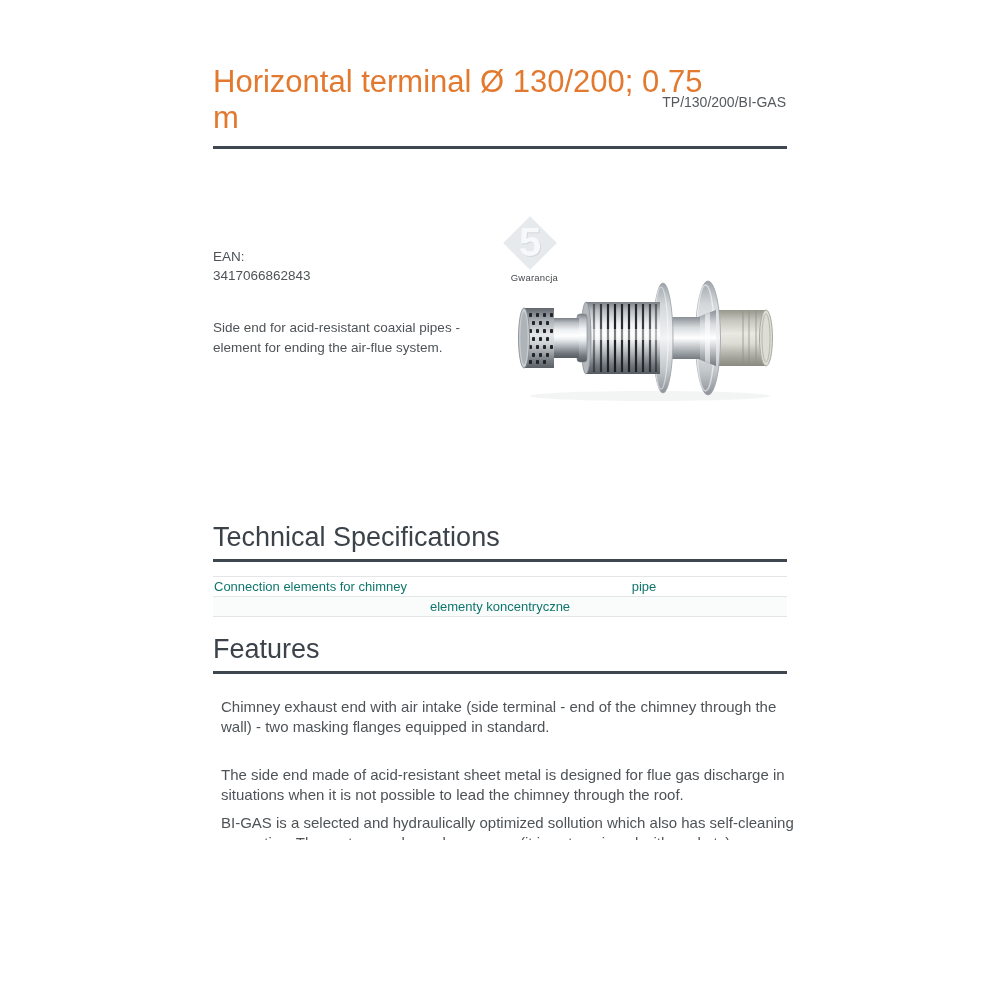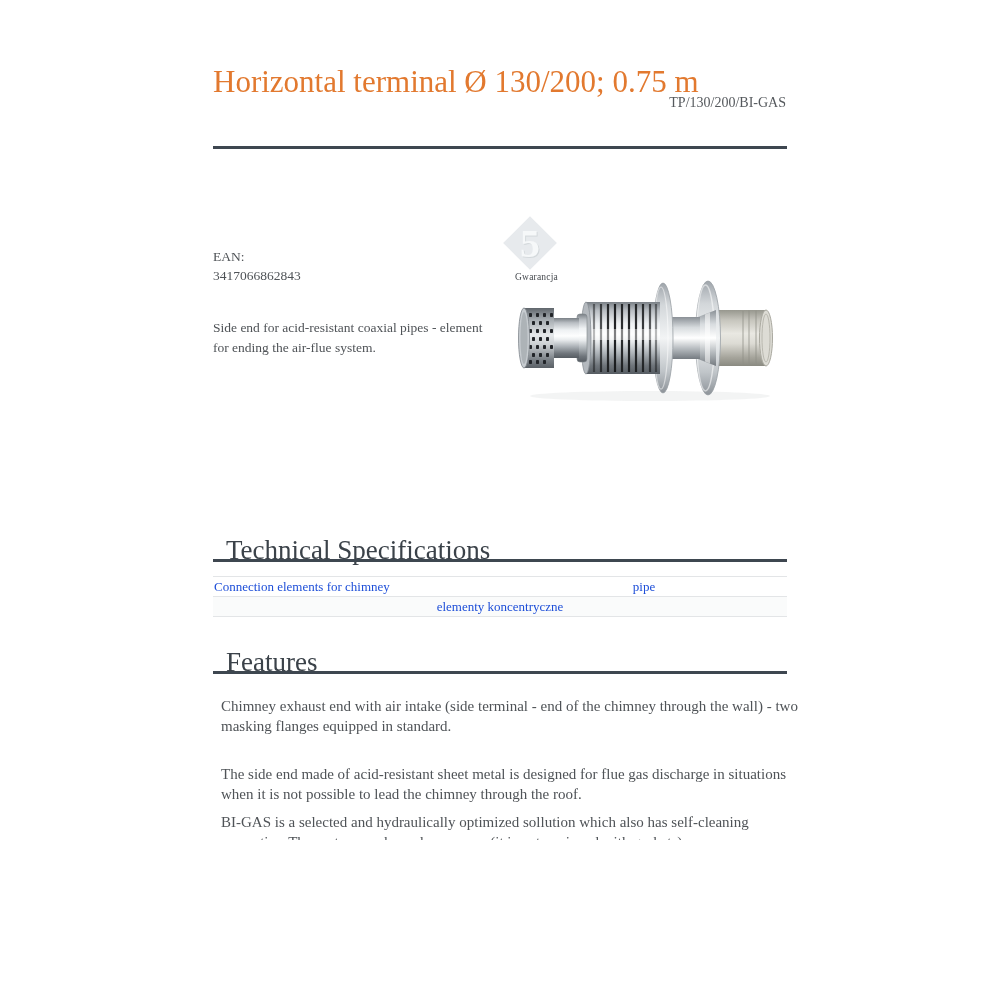--- a/index.html
+++ b/index.html
@@ -1,18 +1,18 @@
 <!DOCTYPE html>
 <html><head>
 <meta charset="utf-8">
 <style>
   html,body{margin:0;padding:0;background:#ffffff;}
   .page{
     position:relative;width:1000px;height:840px;background:#ffffff;overflow:hidden;
-    font-family:Liberation Serif, serif;color:#4f5357;
+    font-family:Liberation Sans, sans-serif;color:#4f5357;
   }
   
   .product-title{
     position:absolute;left:213px;top:64px;width:492px;
     font-size:31px;line-height:36px;font-weight:400;color:#e2792f;margin:0;
   }
   .product-code{
     position:absolute;left:660px;top:92px;width:126px;
     text-align:right;font-size:14px;line-height:21px;color:#55595d;
   }
@@ -32,29 +32,29 @@
   .badge-five{
     position:absolute;left:0;top:5px;width:100%;text-align:center;
     font-size:40px;font-weight:bold;color:#f6f8f9;text-shadow:1px 1px 0 #d3d8db;
   }
   .badge-label{
     position:absolute;left:0;top:35px;width:100%;text-align:right;
     font-size:9.5px;color:#45494e;letter-spacing:.2px;margin-top:22px;
   }
   
   .section-heading{
-    position:absolute;left:213px;margin:13px;font-size:27px;line-height:32px;
+    position:absolute;left:213px;margin:0;font-size:27px;line-height:32px;
     font-weight:400;color:#3b4249;
   }
   .spec-heading{top:521px;}
   .rule-spec{top:559px;}
   .feat-heading{top:633px;}
   .rule-feat{top:671px;}
   
-  .spec-table{position:absolute;left:213px;top:576px;width:574px;font-size:13px;color:#1d4ed8;}
+  .spec-table{position:absolute;left:213px;top:576px;width:574px;font-size:13px;color:#0f766e;}
   .spec-row{display:flex;align-items:center;height:19px;border-top:1px solid #e3e5e7;}
   .spec-row:last-child{border-bottom:1px solid #e3e5e7;background:#fafbfb;}
   .spec-label{flex:0 0 50%;padding-left:1px;white-space:nowrap;}
   .spec-value{flex:1;text-align:center;}
   
   .feat-par{position:absolute;left:213px;width:580px;margin:8px;font-size:15px;line-height:19.5px;color:#4f5357;}
   .par-1{top:689px;}
   .par-2{top:757px;}
   .par-3{top:805px;}
   .characteristic{position:absolute;left:213px;top:876px;font-size:13.5px;font-weight:bold;color:#3c4146;margin-top:12px;}

